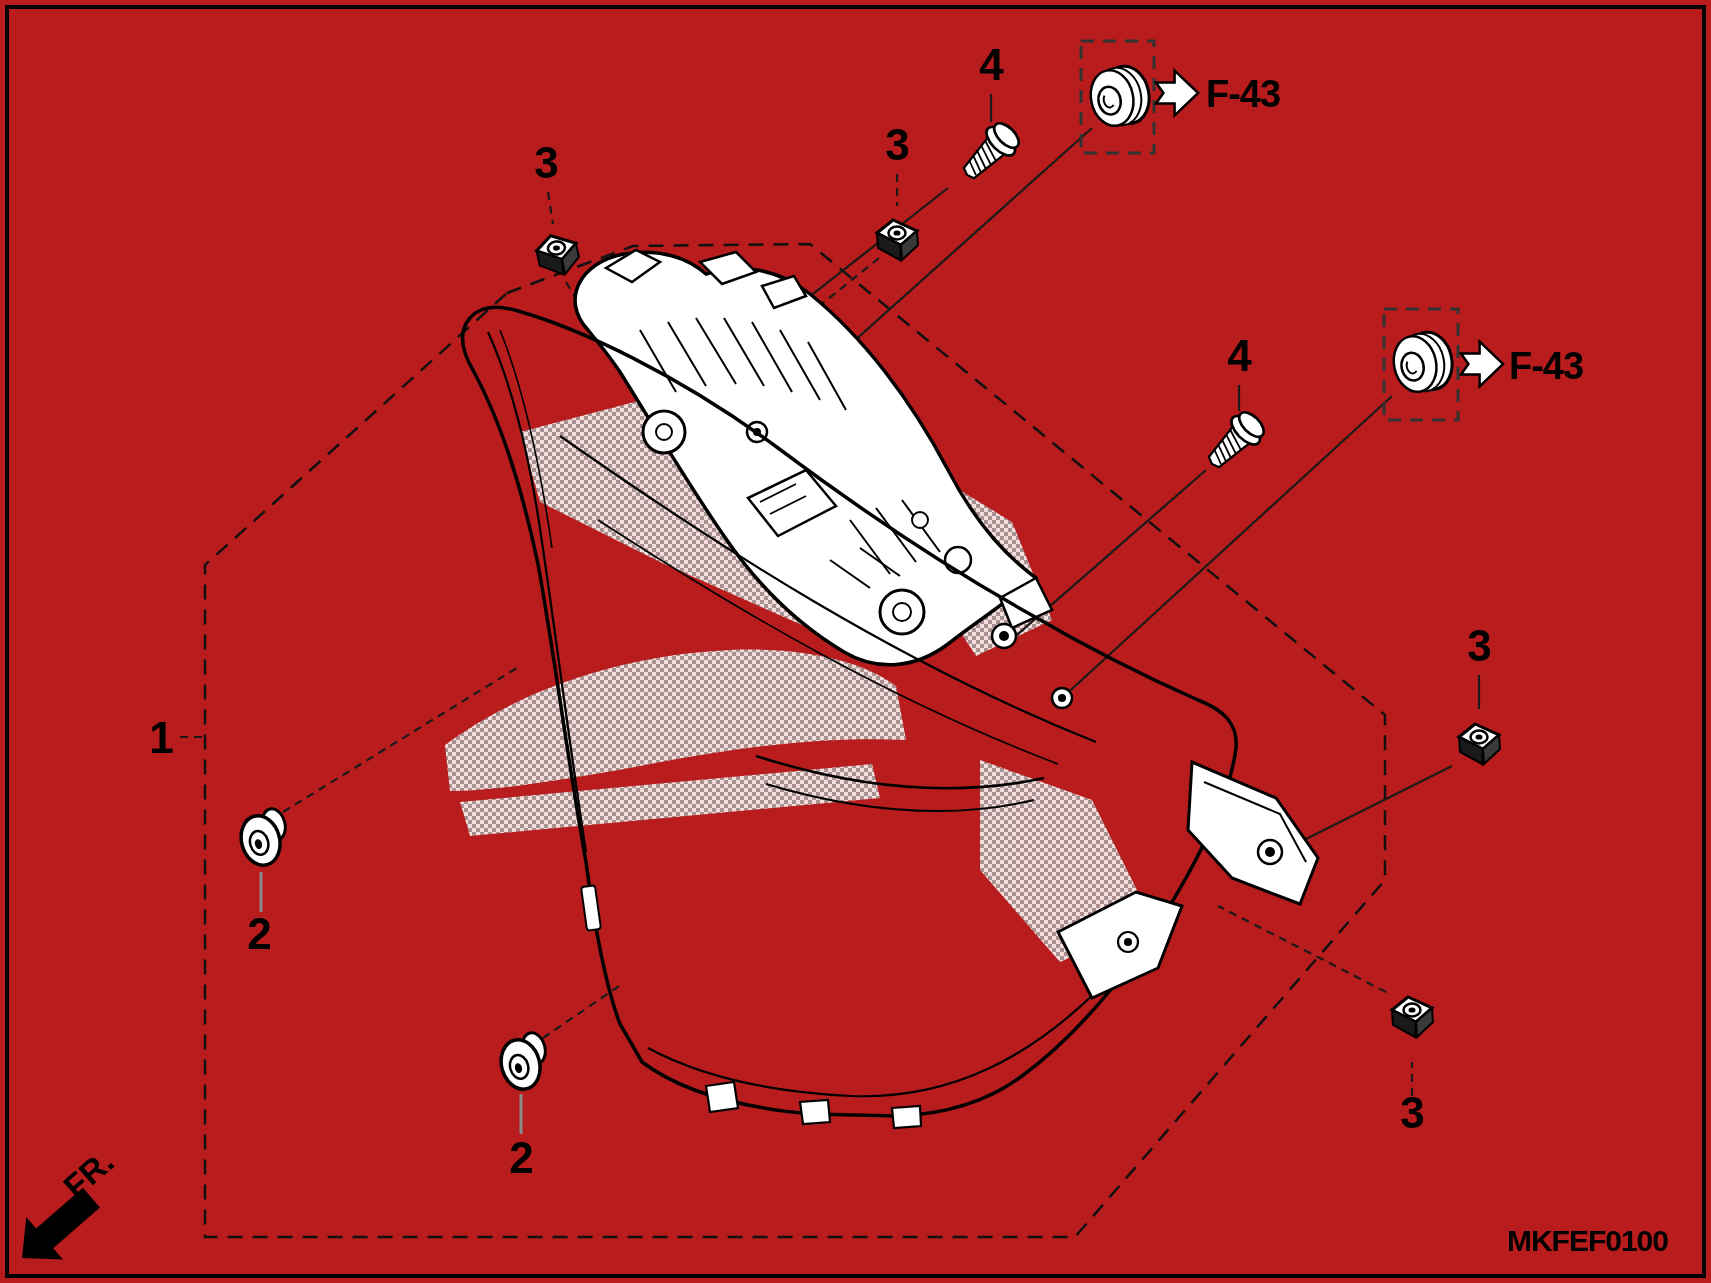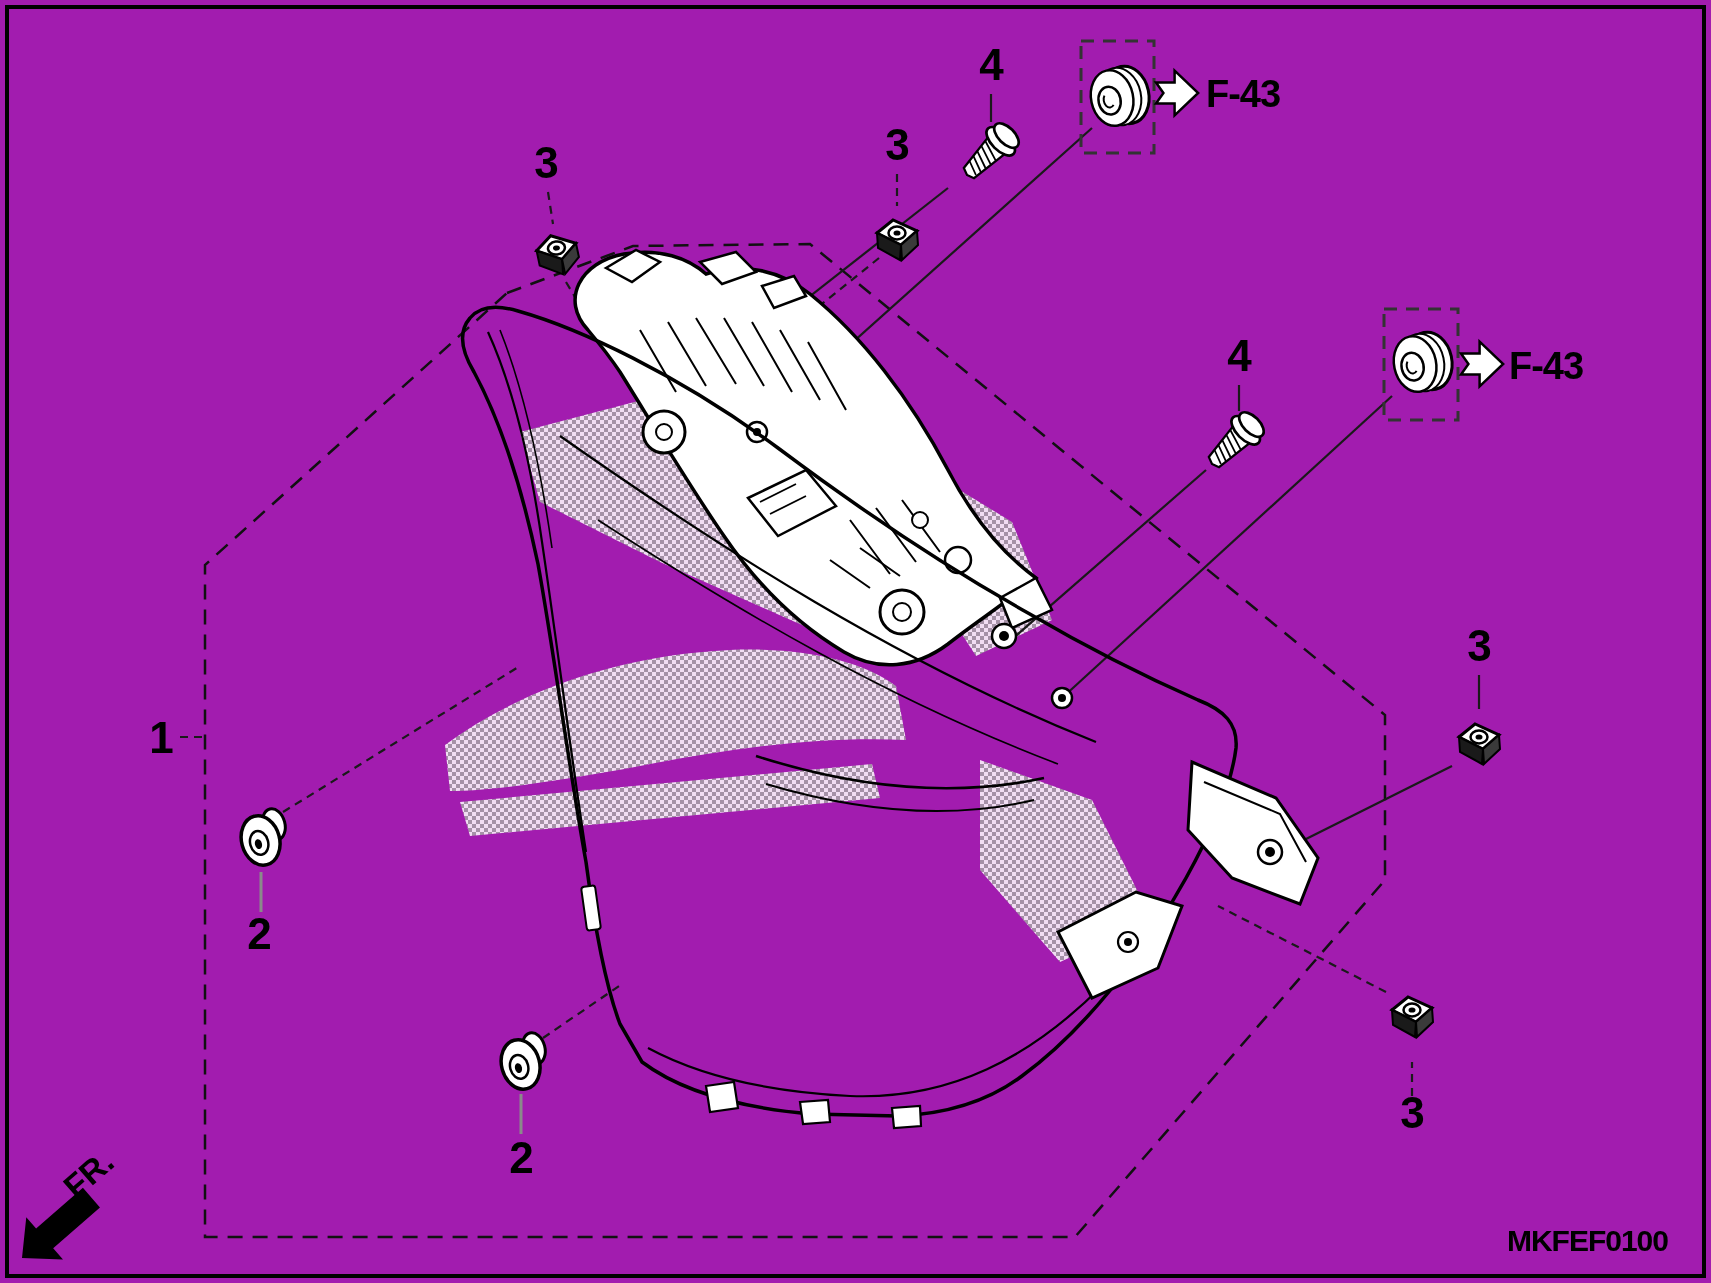--- a/index.html
+++ b/index.html
@@ -1,16 +1,16 @@
 <!DOCTYPE html>
 <html><head>
 <meta charset="utf-8">
 <style>
   html,body{margin:0;padding:0;background:#ffffff;}
-  .page{position:relative;width:1711px;height:1283px;background:#a21caf;overflow:hidden;
+  .page{position:relative;width:1711px;height:1283px;background:#b91c1c;overflow:hidden;
         font-family:"Liberation Sans", sans-serif;}
   svg{display:block;}
   text{font-family:"Liberation Sans", sans-serif;fill:#000;}
   .callout{font-size:44px;font-weight:bold;letter-spacing:-1px;}
   .reflabel{font-size:38px;font-weight:bold;letter-spacing:-1px;}
   .codelabel{font-size:30px;font-weight:bold;letter-spacing:-1px;}
   .frlabel{font-size:33px;font-weight:bold;}
 </style>
 </head>
 <body>

